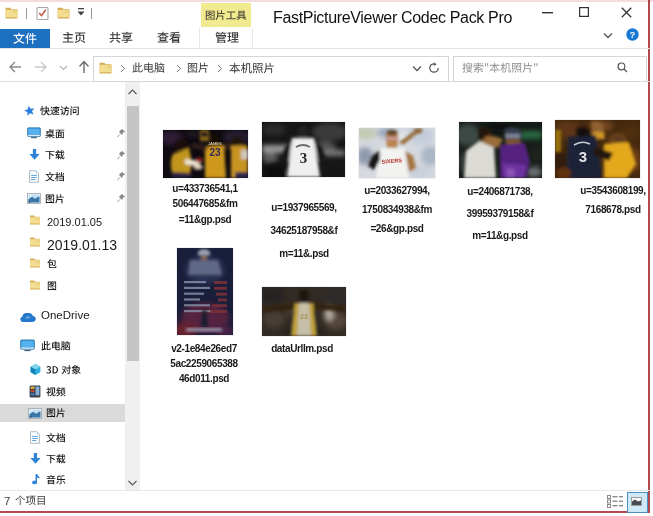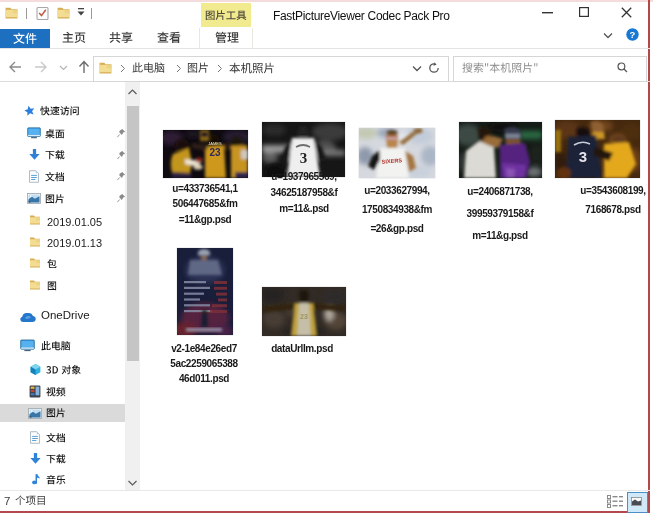--- a/index.html
+++ b/index.html
@@ -27,21 +27,21 @@
     <rect x="1" y="0" width="6" height="1.3" fill="#444"></rect>
     <path d="M0.5 3.5 h7 l-3.5 4 z" fill="#444"></path>
   </svg>
 <div class="abs" style="left:91px;top:8px;width:1px;height:11px;background:#999"></div>
 <div class="abs" style="left:201px;top:3px;width:50px;height:24px;background:#f2ea8e"></div>
 <svg class="abs" style="left:205.2px;top:7.2px;overflow:visible" width="44" height="17">
     <g transform="translate(0,12.06)">
       <path d="M3.8 -2.8C4.7 -2.7 5.8 -2.3 6.3 -2.0L6.7 -2.6C6.1 -2.9 5.1 -3.3 4.2 -3.4ZM2.8 -1.5C4.3 -1.4 6.1 -0.9 7.1 -0.6L7.5 -1.3C6.5 -1.6 4.7 -2.0 3.3 -2.2ZM0.8 -8.4V0.9H1.8V0.5H8.6V0.9H9.6V-8.4ZM1.8 -0.4V-7.5H8.6V-0.4ZM4.3 -7.4C3.8 -6.5 2.9 -5.8 2.0 -5.3C2.2 -5.1 2.5 -4.8 2.7 -4.7C2.9 -4.8 3.2 -5.0 3.5 -5.3C3.8 -5.0 4.1 -4.7 4.4 -4.5C3.6 -4.1 2.7 -3.8 1.8 -3.7C2.0 -3.5 2.2 -3.1 2.3 -2.9C3.3 -3.1 4.3 -3.5 5.3 -4.0C6.1 -3.6 7.1 -3.2 8.0 -3.0C8.1 -3.2 8.4 -3.6 8.6 -3.8C7.7 -3.9 6.9 -4.1 6.1 -4.5C6.8 -5.0 7.5 -5.6 7.9 -6.2L7.4 -6.6L7.2 -6.5H4.7C4.8 -6.7 5.0 -6.9 5.1 -7.1ZM4.0 -5.8 6.5 -5.8C6.2 -5.5 5.7 -5.2 5.2 -4.9C4.8 -5.2 4.4 -5.5 4.0 -5.8Z M12.2 -8.5V-5.0C12.2 -3.2 12.0 -1.3 10.7 0.1C11.0 0.3 11.3 0.7 11.5 0.9C12.4 -0.1 12.9 -1.3 13.1 -2.6H17.3V0.9H18.3V-3.6H13.2C13.2 -4.1 13.2 -4.6 13.2 -5.0V-5.1H19.8V-6.1H17.0V-8.8H16.0V-6.1H13.2V-8.5Z M21.3 -0.9V0.1H30.7V-0.9H26.5V-6.6H30.2V-7.6H21.9V-6.6H25.4V-0.9Z M33.4 -8.3V-2.3H31.7V-1.4H34.5C33.9 -0.9 32.6 -0.2 31.6 0.2C31.8 0.4 32.1 0.7 32.3 0.9C33.3 0.5 34.6 -0.2 35.4 -0.8L34.6 -1.4H37.9L37.4 -0.8C38.5 -0.3 39.7 0.4 40.5 0.9L41.3 0.2C40.5 -0.3 39.3 -0.9 38.2 -1.4H41.1V-2.3H39.6V-8.3ZM34.3 -2.3V-3.1H38.6V-2.3ZM34.3 -6.0H38.6V-5.3H34.3ZM34.3 -6.7V-7.5H38.6V-6.7ZM34.3 -4.6H38.6V-3.8H34.3Z" fill="#4c483a"></path>
     </g>
   </svg>
-<div class="abs" style="left:273px;top:8.5px;font-size:12px;color:#111;letter-spacing:-0.33px">FastPictureViewer Codec Pack Pro</div>
+<div class="abs" style="left:273px;top:8.5px;font-size:16px;color:#111;letter-spacing:-0.33px">FastPictureViewer Codec Pack Pro</div>
 <svg class="abs" style="left:542px;top:12px" width="11" height="2">
     <rect width="11" height="1.4" fill="#333"></rect>
   </svg>
 <svg class="abs" style="left:579px;top:7px" width="10" height="10">
     <rect x="0.6" y="0.6" width="8.8" height="8.8" fill="none" stroke="#333" stroke-width="1.2"></rect>
   </svg>
 <svg class="abs" style="left:621px;top:7px" width="11" height="11">
     <path d="M0.8 0.8 L10.2 10.2 M10.2 0.8 L0.8 10.2" stroke="#333" stroke-width="1.3"></path>
   </svg>
 <div class="abs" style="left:0;top:48px;width:650px;height:1px;background:#e4e4e4"></div>
@@ -212,21 +212,21 @@
     <path d="M1 3 h8 l2 2.5 h10 v15.5 h-20 z" fill="#d8ad55"></path>
     <path d="M1 6.5 h20 v12.5 h-20 z" fill="#f2dd93"></path>
     <path d="M13 6.5 h8 v6 h-8 z" fill="#ecd384"></path>
   </svg>
 <div class="abs" style="left:47px;top:215.5px;font-size:11px;color:#1a1a1a">2019.01.05</div>
 <svg class="abs" style="left:29px;top:236px" width="12" height="11" viewBox="0 0 22 22">
     <path d="M1 3 h8 l2 2.5 h10 v15.5 h-20 z" fill="#d8ad55"></path>
     <path d="M1 6.5 h20 v12.5 h-20 z" fill="#f2dd93"></path>
     <path d="M13 6.5 h8 v6 h-8 z" fill="#ecd384"></path>
   </svg>
-<div class="abs" style="left:47px;top:237px;font-size:11px;color:#1a1a1a">2019.01.13</div>
+<div class="abs" style="left:47px;top:237px;font-size:14px;color:#1a1a1a">2019.01.13</div>
 <svg class="abs" style="left:29px;top:257px" width="12" height="11" viewBox="0 0 22 22">
     <path d="M1 3 h8 l2 2.5 h10 v15.5 h-20 z" fill="#d8ad55"></path>
     <path d="M1 6.5 h20 v12.5 h-20 z" fill="#f2dd93"></path>
     <path d="M13 6.5 h8 v6 h-8 z" fill="#ecd384"></path>
   </svg>
 <svg class="abs" style="left:47.0px;top:255.6px;overflow:visible" width="12" height="16">
     <g transform="translate(0,11.48)">
       <path d="M2.9 -8.4C2.4 -7.1 1.4 -5.8 0.3 -5.0C0.5 -4.9 0.9 -4.5 1.1 -4.3C1.3 -4.5 1.6 -4.8 1.9 -5.1V-0.9C1.9 0.3 2.4 0.6 4.1 0.6C4.5 0.6 7.2 0.6 7.6 0.6C9.0 0.6 9.4 0.2 9.6 -1.1C9.3 -1.2 8.9 -1.3 8.7 -1.4C8.6 -0.5 8.4 -0.3 7.6 -0.3C7.0 -0.3 4.6 -0.3 4.0 -0.3C3.0 -0.3 2.8 -0.4 2.8 -0.9V-2.2H6.0V-5.3H2.0C2.3 -5.5 2.5 -5.8 2.8 -6.2H7.8C7.7 -3.6 7.6 -2.7 7.4 -2.5C7.3 -2.3 7.2 -2.3 7.1 -2.3C6.9 -2.3 6.6 -2.3 6.2 -2.4C6.3 -2.1 6.4 -1.7 6.4 -1.5C6.9 -1.4 7.3 -1.4 7.6 -1.5C7.9 -1.5 8.0 -1.6 8.2 -1.9C8.5 -2.2 8.6 -3.4 8.7 -6.6C8.7 -6.8 8.7 -7.0 8.7 -7.0H3.3C3.5 -7.4 3.7 -7.8 3.9 -8.1ZM2.8 -4.4H5.1V-3.0H2.8Z" fill="#1a1a1a"></path>
     </g>
   </svg>
@@ -554,21 +554,21 @@
       <path d="M37 7 C37 1 47 1 47 8 L46 16 L38 16 Z" fill="#1c140e"></path>
       <path d="M0 20 L36 16 L36 22 L0 25 Z" fill="#32230f"></path>
       <path d="M48 16 L84 19 L84 24 L48 22 Z" fill="#32230f"></path>
       <path d="M34 16 L50 16 L54 49 L30 49 Z" fill="#c6bfa8"></path>
       <path d="M33 16 L37 16 L35 49 L29 49 Z" fill="#bfa038"></path>
       <path d="M47 16 L51 16 L55 49 L49 49 Z" fill="#bfa038"></path>
     </g>
     <text x="42" y="32" font-size="7" font-weight="bold" fill="#a09257" text-anchor="middle" font-family="Liberation Sans">23</text>
   </svg>
 <div class="lbl" style="left:150px;top:180.8px;width:110px;line-height:15.6px">u=433736541,1<br>506447685&amp;fm<br>=11&amp;gp.psd</div>
-<div class="lbl" style="left:249px;top:169px;width:110px;line-height:16px">u=1937965569,<br>34625187958&amp;f<br>m=11&amp;.psd</div>
+<div class="lbl" style="left:249px;top:196px;width:110px;line-height:23px">u=1937965569,<br>34625187958&amp;f<br>m=11&amp;.psd</div>
 <div class="lbl" style="left:342px;top:180.8px;width:110px;line-height:19px">u=2033627994,<br>1750834938&amp;fm<br>=26&amp;gp.psd</div>
 <div class="lbl" style="left:445px;top:180.8px;width:110px;line-height:22px">u=2406871738,<br>39959379158&amp;f<br>m=11&amp;g.psd</div>
 <div class="lbl" style="left:558px;top:180.8px;width:110px;line-height:19px">u=3543608199,<br>7168678.psd</div>
 <div class="lbl" style="left:149px;top:341px;width:110px;line-height:15px">v2-1e84e26ed7<br>5ac2259065388<br>46d011.psd</div>
 <div class="lbl" style="left:247px;top:341px;width:110px;line-height:15.6px">dataUrlIm.psd</div>
 <div class="abs" style="left:0;top:490px;width:650px;height:1px;background:#e8e8e8"></div>
 <div class="abs" style="left:4px;top:494.5px;font-size:11.5px;color:#3a3a3a">7</div>
 <svg class="abs" style="left:14.5px;top:492.1px;overflow:visible" width="34" height="17">
     <g transform="translate(0,12.18)">
       <path d="M4.8 -5.7V0.8H5.6V-5.7ZM5.3 -8.8C4.3 -7.1 2.4 -5.5 0.4 -4.7C0.6 -4.5 0.8 -4.2 1.0 -4.0C2.6 -4.7 4.1 -6.0 5.3 -7.4C6.7 -5.8 8.0 -4.8 9.6 -3.9C9.7 -4.2 10.0 -4.5 10.2 -4.7C8.6 -5.4 7.1 -6.4 5.7 -8.0L6.0 -8.5Z M17.0 -5.2V-3.0C17.0 -1.9 16.7 -0.6 13.8 0.2C14.0 0.4 14.2 0.6 14.3 0.8C17.3 -0.1 17.8 -1.7 17.8 -3.0V-5.2ZM17.7 -1.0C18.5 -0.4 19.6 0.3 20.1 0.8L20.6 0.3C20.1 -0.2 19.0 -0.9 18.2 -1.4ZM10.8 -1.9 11.0 -1.1C12.0 -1.4 13.3 -1.9 14.5 -2.3L14.4 -3.0L13.1 -2.6V-6.8H14.3V-7.6H11.0V-6.8H12.3V-2.4ZM14.9 -6.6V-1.6H15.6V-5.8H19.1V-1.6H19.9V-6.6H17.4C17.5 -6.9 17.7 -7.3 17.9 -7.6H20.5V-8.4H14.5V-7.6H16.9C16.8 -7.3 16.7 -6.9 16.6 -6.6Z M23.4 -4.9H29.0V-3.2H23.4ZM23.4 -5.7V-7.4H29.0V-5.7ZM23.4 -2.4H29.0V-0.7H23.4ZM22.7 -8.2V0.8H23.4V0.1H29.0V0.8H29.8V-8.2Z" fill="#3a3a3a"></path>

